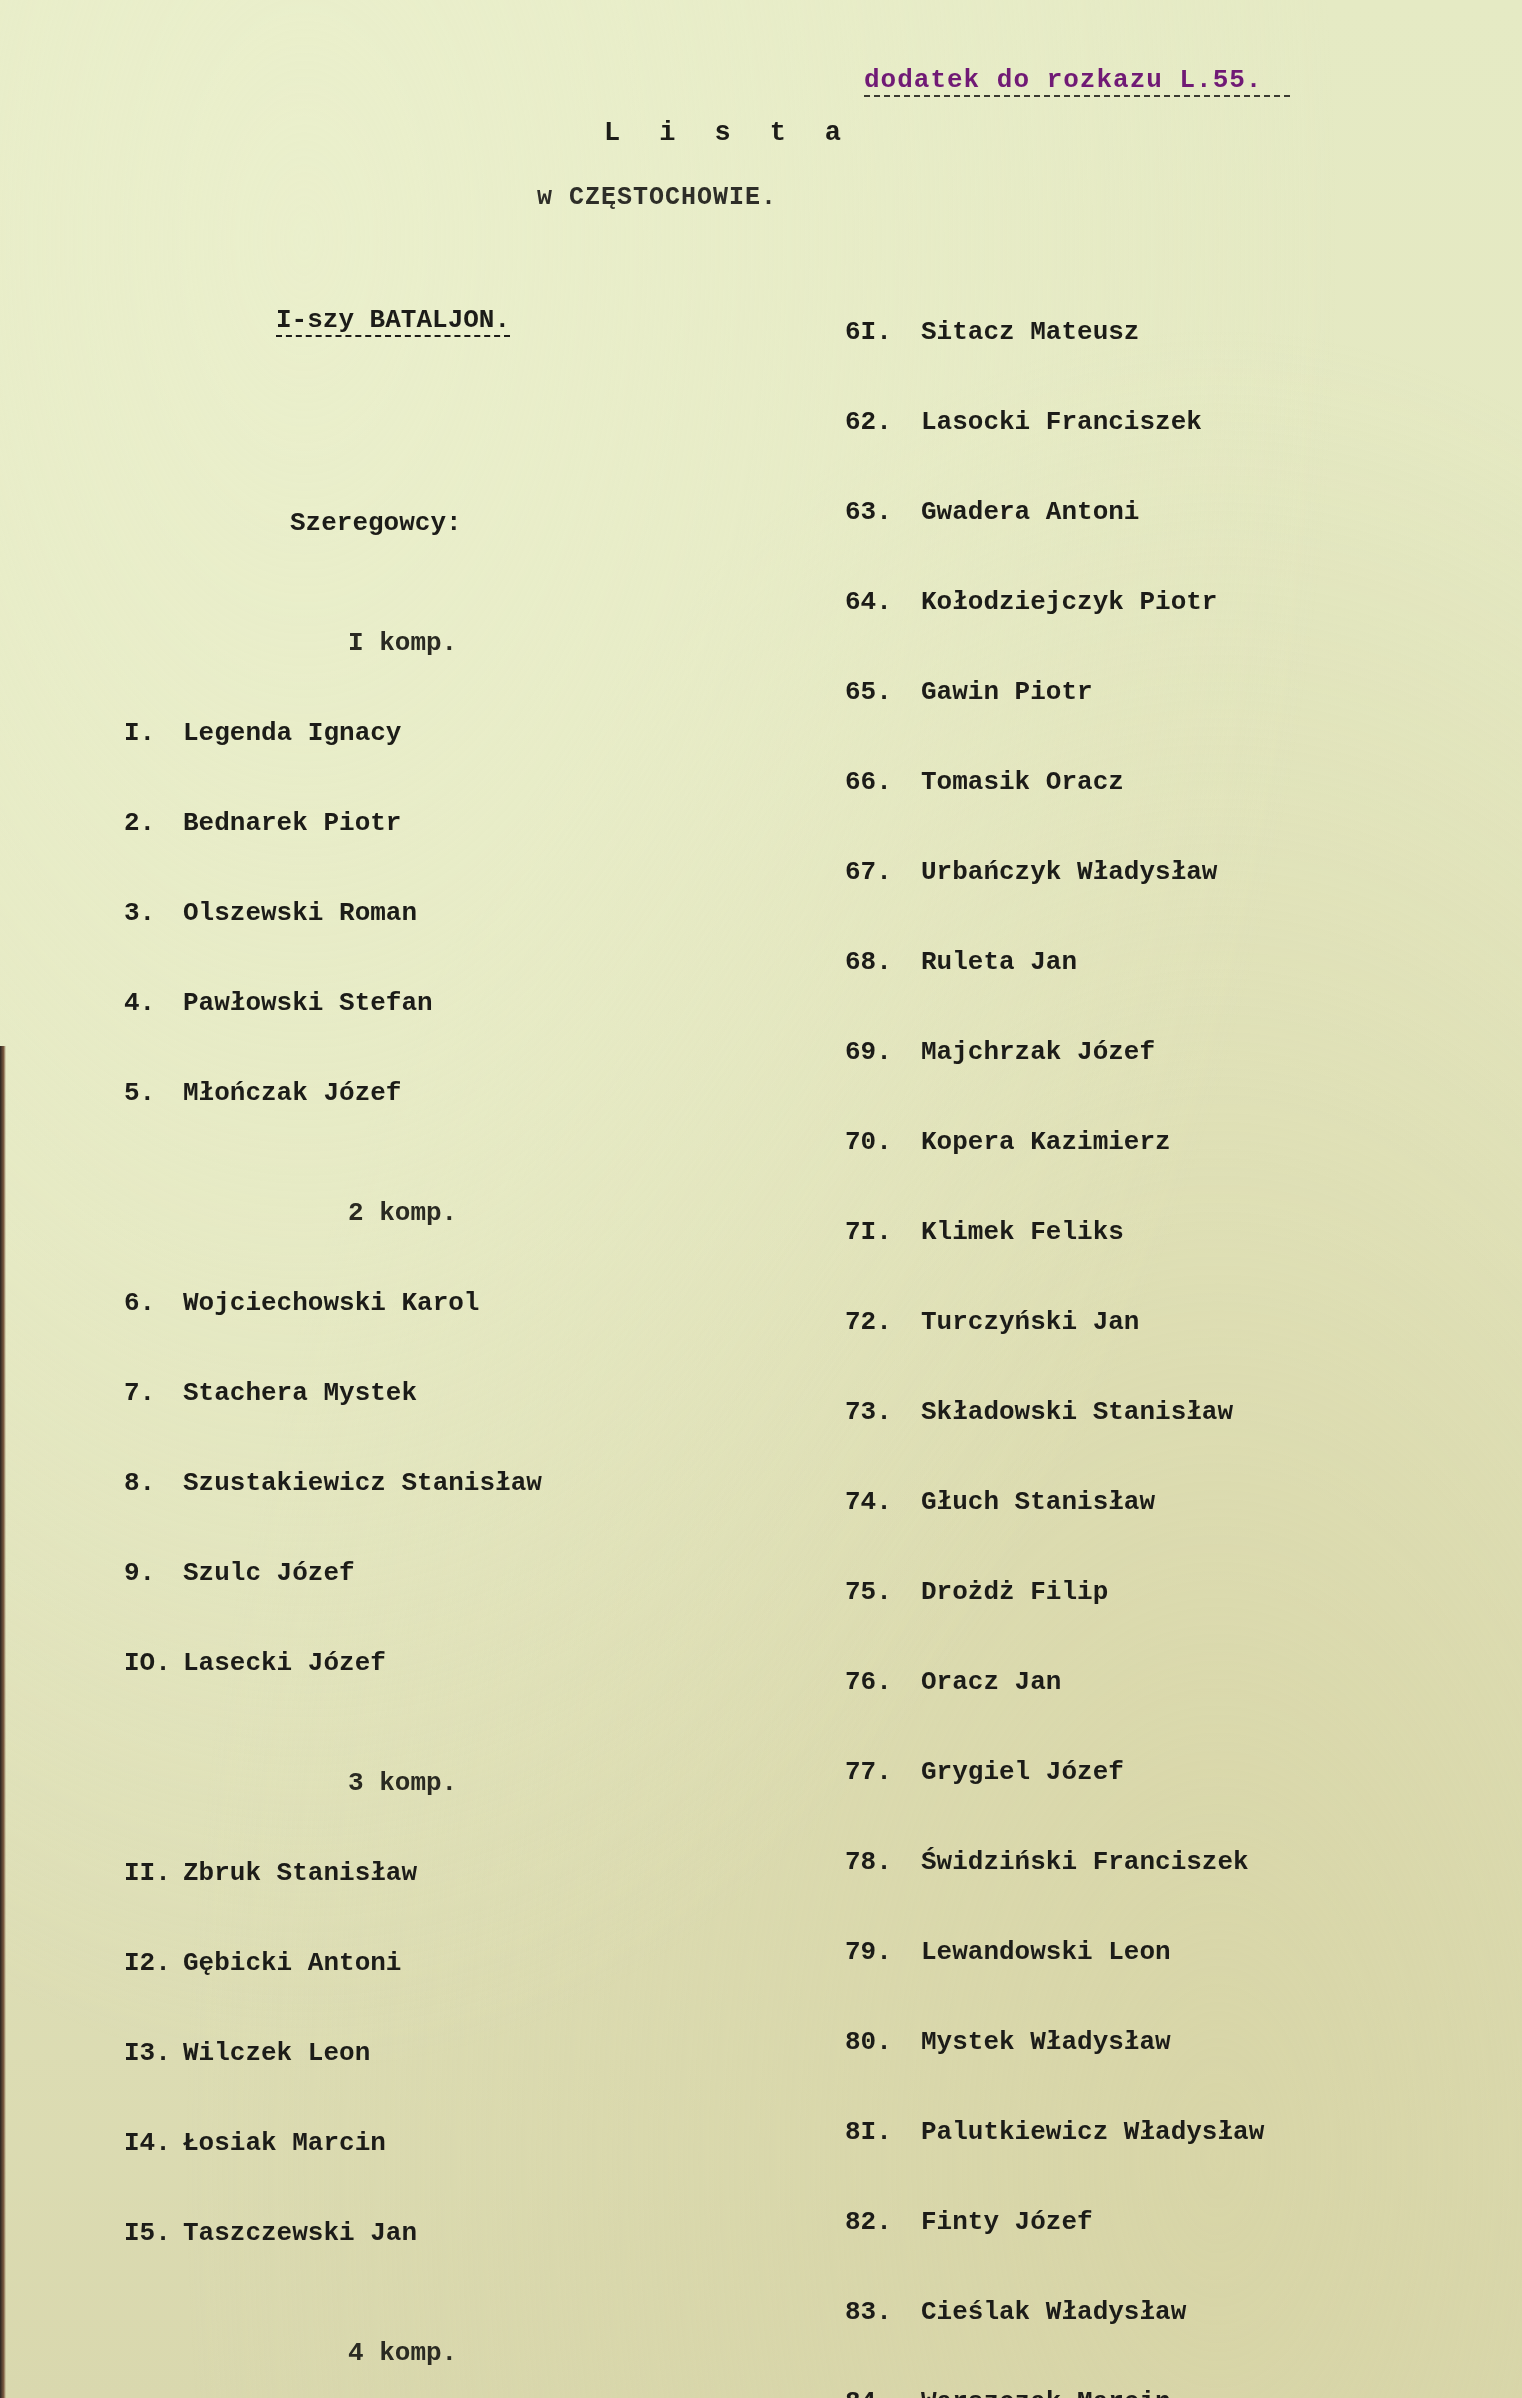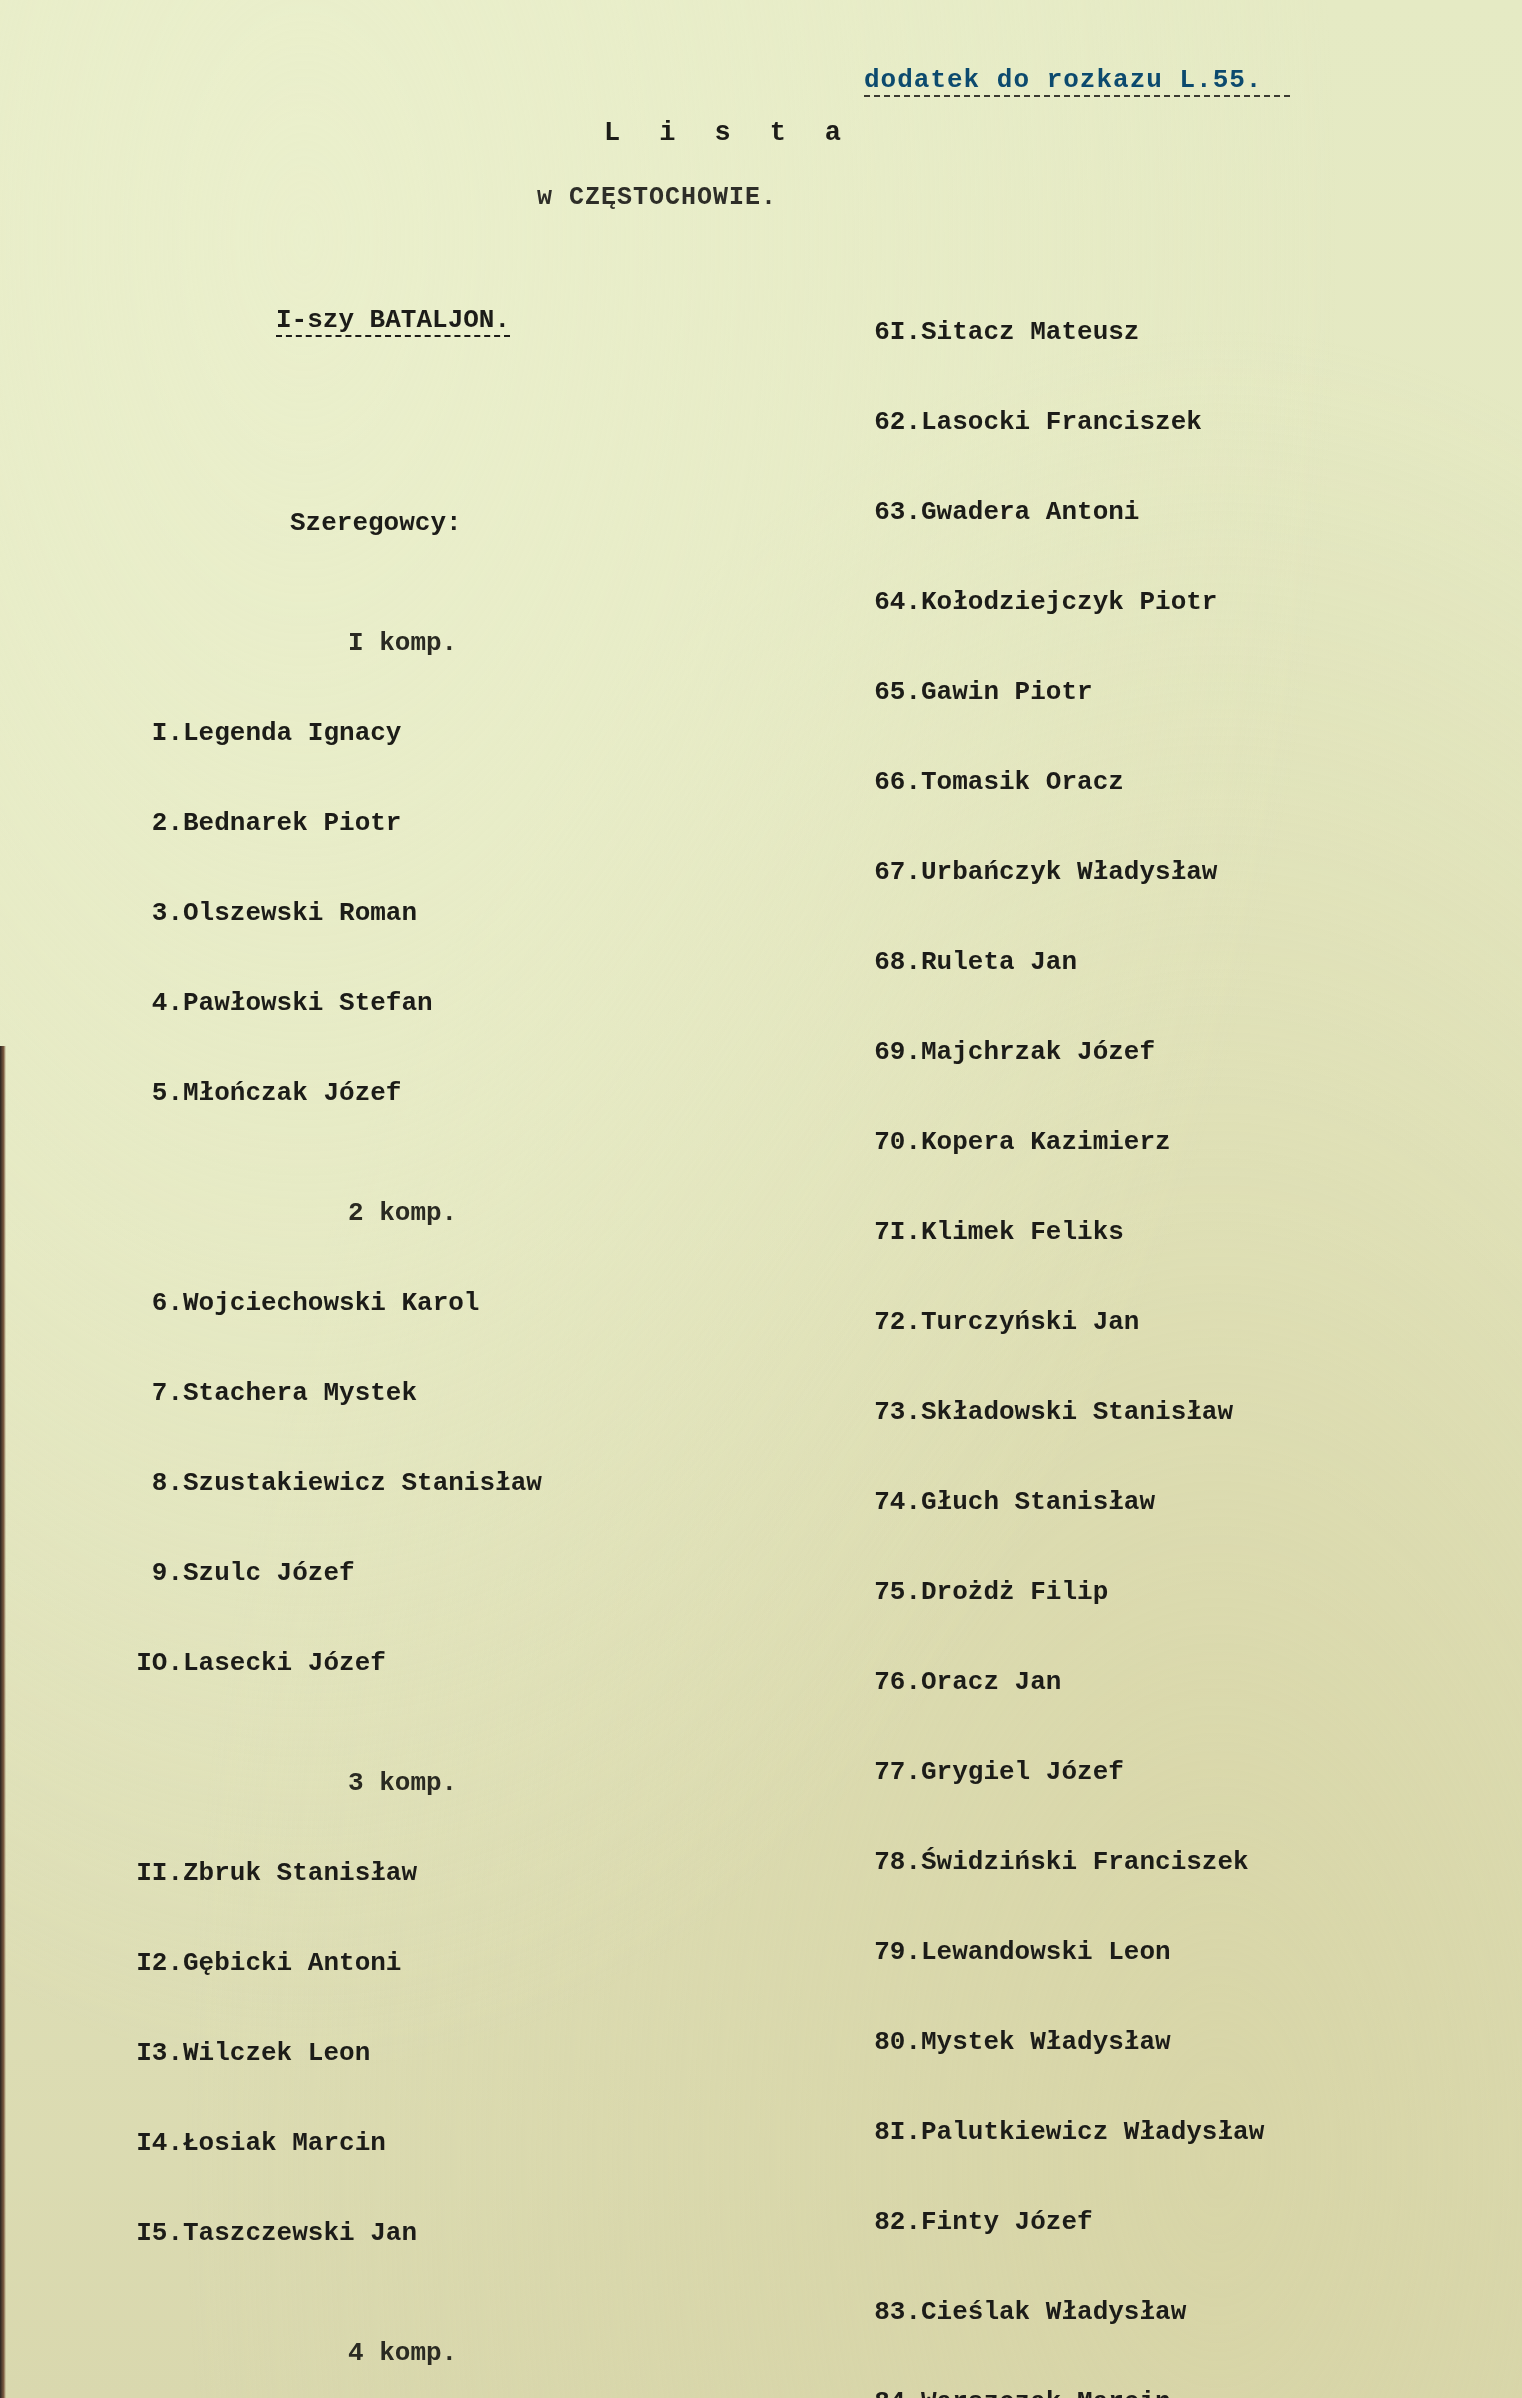--- a/index.html
+++ b/index.html
@@ -29,21 +29,21 @@
     position: absolute;
     left: 0; top: 0;
     width: 1523px; height: 2399px;
   }
   .addendum {
     position: absolute;
     left: 864px; top: 65px;
     font-size: 26px;
     letter-spacing: 1px;
     font-weight: bold;
-    color: #0c4a6e;
+    color: #701a75;
   }
   .addendum-rule {
     position: absolute;
     left: 864px; top: 95px;
     width: 426px; height: 0;
     border-top: 2.9px dashed #3a3a32;
   }
   .title {
     position: absolute;
     left: 0; top: 118px;
@@ -86,21 +86,21 @@
     display: block;
     height: 44px;
     padding-left: 152px;
     text-decoration: underline dashed;
     text-underline-offset: 7.6px;
     text-decoration-thickness: 1.9px;
   }
   .blank { display: block; height: 23px; }
   .ranks { display: block; padding-left: 166px; height: 30px; margin-top: 16px; }
   .company { display: block; padding-left: 224px; height: 30px; color: #2a2a22; }
-  .num { display: inline-block; width: 59px; text-align: right; }
+  .num { display: inline-block; width: 59px; text-align: left; }
   .col-right .num { width: 76px; }
 </style>
 </head>
 <body>
 
 <div class="edge-left"></div>
 
 <div class="page">
 
   <div class="addendum">dodatek do rozkazu L.55.</div>

